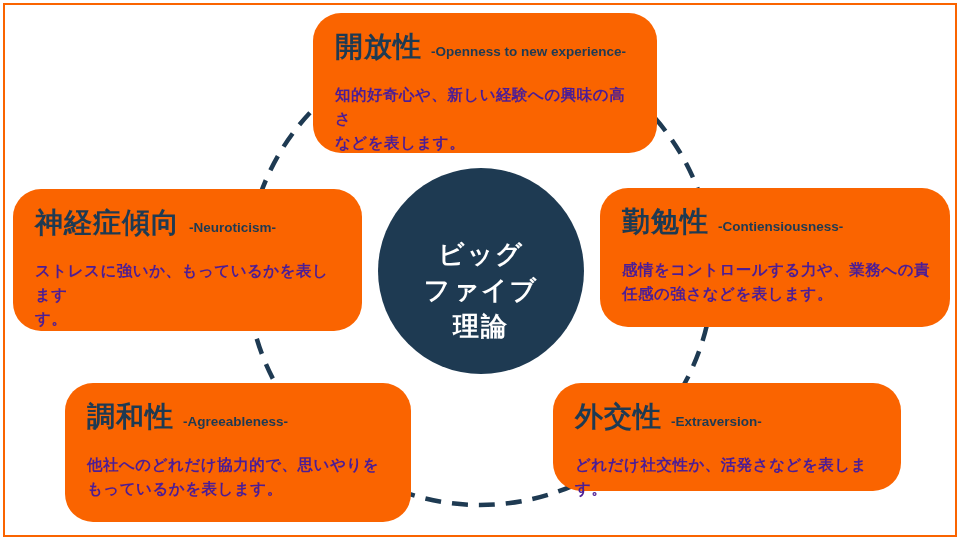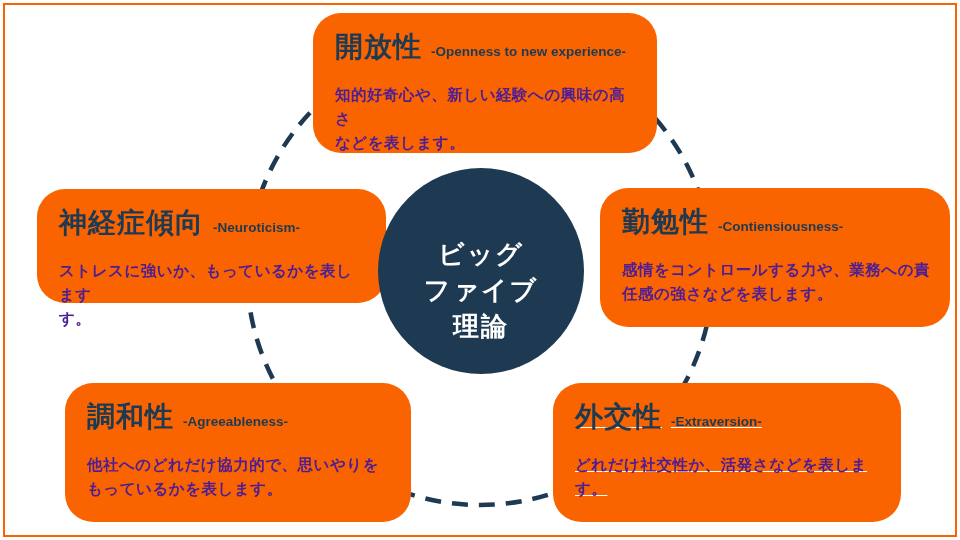--- a/index.html
+++ b/index.html
@@ -25,24 +25,24 @@
     color:var(--navy);font-size:28px;font-weight:bold;letter-spacing:1px;
   }
   .node-subtitle{
     color:var(--navy);font-size:13.5px;font-weight:bold;margin-left:9px;
   }
   .node-desc{
     margin:17px 0 0;font-size:15.5px;font-weight:bold;line-height:1.55;
     white-space:pre-line;color:#4c1d95;letter-spacing:0.5px;
   }
   .node-top{left:313px;top:13px;width:344px;height:140px;}
-  .node-left{left:13px;top:189px;width:349px;height:114px;margin-left:24px;}
+  .node-left{left:13px;top:189px;width:349px;height:142px;}
   .node-right{left:600px;top:188px;width:350px;height:139px;}
   .node-bottom-left{left:65px;top:383px;width:346px;height:139px;}
-  .node-bottom-right{left:553px;top:383px;width:348px;height:139px;text-decoration:underline;}
+  .node-bottom-right{left:553px;top:383px;width:348px;height:108px;}
   .center-circle{
     position:absolute;left:378px;top:168px;width:206px;height:206px;
     border-radius:50%;background:var(--navy);
     display:flex;align-items:center;justify-content:center;
   }
   .center-label{
     color:#ffffff;font-size:26px;font-weight:bold;line-height:1.38;
     text-align:center;white-space:pre-line;letter-spacing:2px;margin-top:40px;
   }
 </style>

